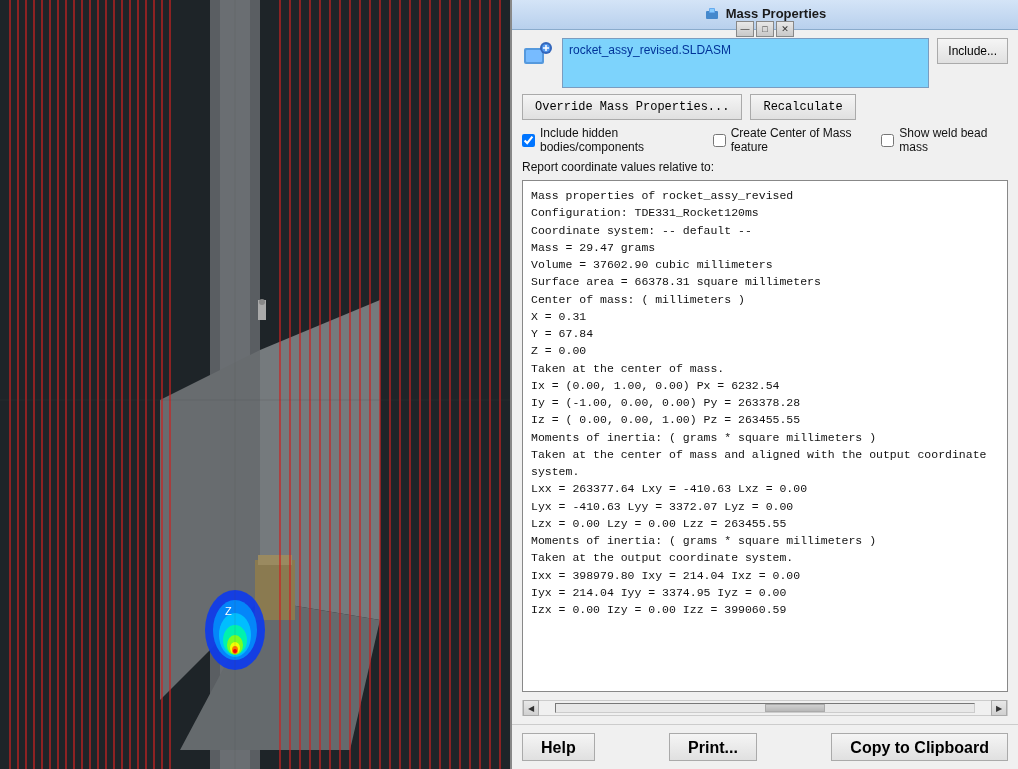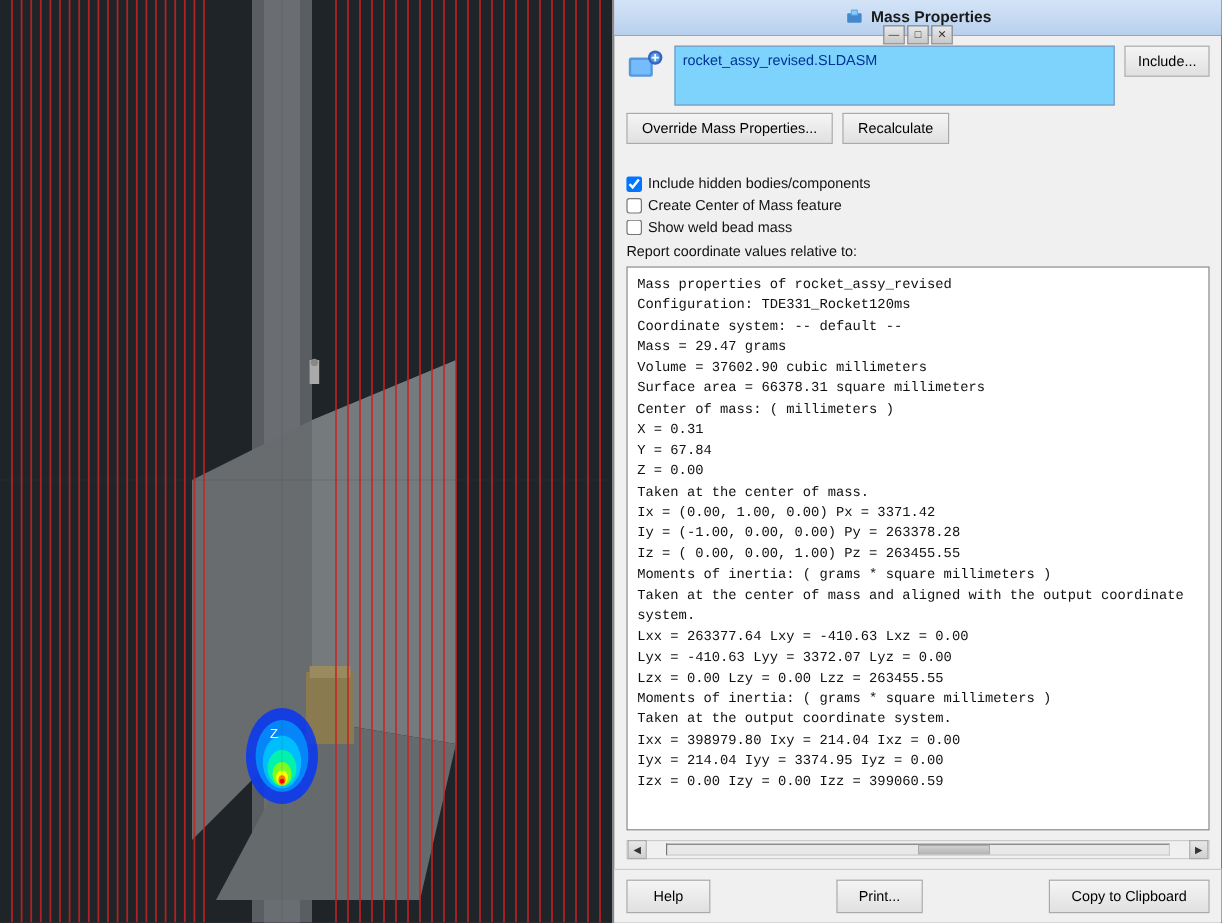--- a/index.html
+++ b/index.html
@@ -135,28 +135,28 @@
     }
 
     .action-btn {
       background: linear-gradient(to bottom, #f5f5f5, #e0e0e0);
       border: 1px solid #aaa;
       padding: 4px 12px;
       font-size: 12px;
       cursor: pointer;
       height: 26px;
       color: #000;
+      font-family: Liberation Mono, monospace;
     }
 
     
     .checkboxes {
       display: flex;
-      flex-direction: column;
+      flex-direction: row;
       gap: 4px;
-      margin-top: 20px;
     }
 
     .checkbox-row {
       display: flex;
       align-items: center;
       gap: 5px;
     }
 
     .checkbox-row input[type="checkbox"] {
       width: 13px;
@@ -257,25 +257,26 @@
       padding: 8px 10px;
       background: #f0f0f0;
       border-top: 1px solid #ccc;
       justify-content: space-between;
     }
 
     .bottom-btn {
       background: linear-gradient(to bottom, #f5f5f5, #e0e0e0);
       border: 1px solid #aaa;
       padding: 5px 18px;
-      font-size: 12px;
+      font-size: 16px;
       cursor: pointer;
       height: 28px;
       min-width: 70px;
       color: #000;
+      font-weight: bold;
     }
 
     
     .cad-scene {
       position: absolute;
       top: 0; left: 0;
       width: 100%;
       height: 100%;
     }
   </style>
@@ -437,21 +438,21 @@
       <div>Volume = 37602.90 cubic millimeters</div>
       <div></div>
       <div>Surface area = 66378.31  square millimeters</div>
       <div></div>
       <div>Center of mass: ( millimeters )</div>
       <div>     X = 0.31</div>
       <div>     Y = 67.84</div>
       <div>     Z = 0.00</div>
       <div></div>
       <div>Taken at the center of mass.</div>
-      <div>     Ix = (0.00,  1.00,  0.00)       Px = 3371.42</div>
+      <div>     Ix = (0.00,  1.00,  0.00)       Px = 6232.54</div>
       <div>     Iy = (-1.00,  0.00,  0.00)      Py = 263378.28</div>
       <div>     Iz = ( 0.00,  0.00,  1.00)      Pz = 263455.55</div>
       <div></div>
       <div>Moments of inertia: ( grams * square millimeters )</div>
       <div>Taken at the center of mass and aligned with the output coordinate system.</div>
       <div>     Lxx = 263377.64          Lxy = -410.63              Lxz = 0.00</div>
       <div>     Lyx = -410.63            Lyy = 3372.07              Lyz = 0.00</div>
       <div>     Lzx = 0.00               Lzy = 0.00                 Lzz = 263455.55</div>
       <div></div>
       <div>Moments of inertia: ( grams * square millimeters )</div>

